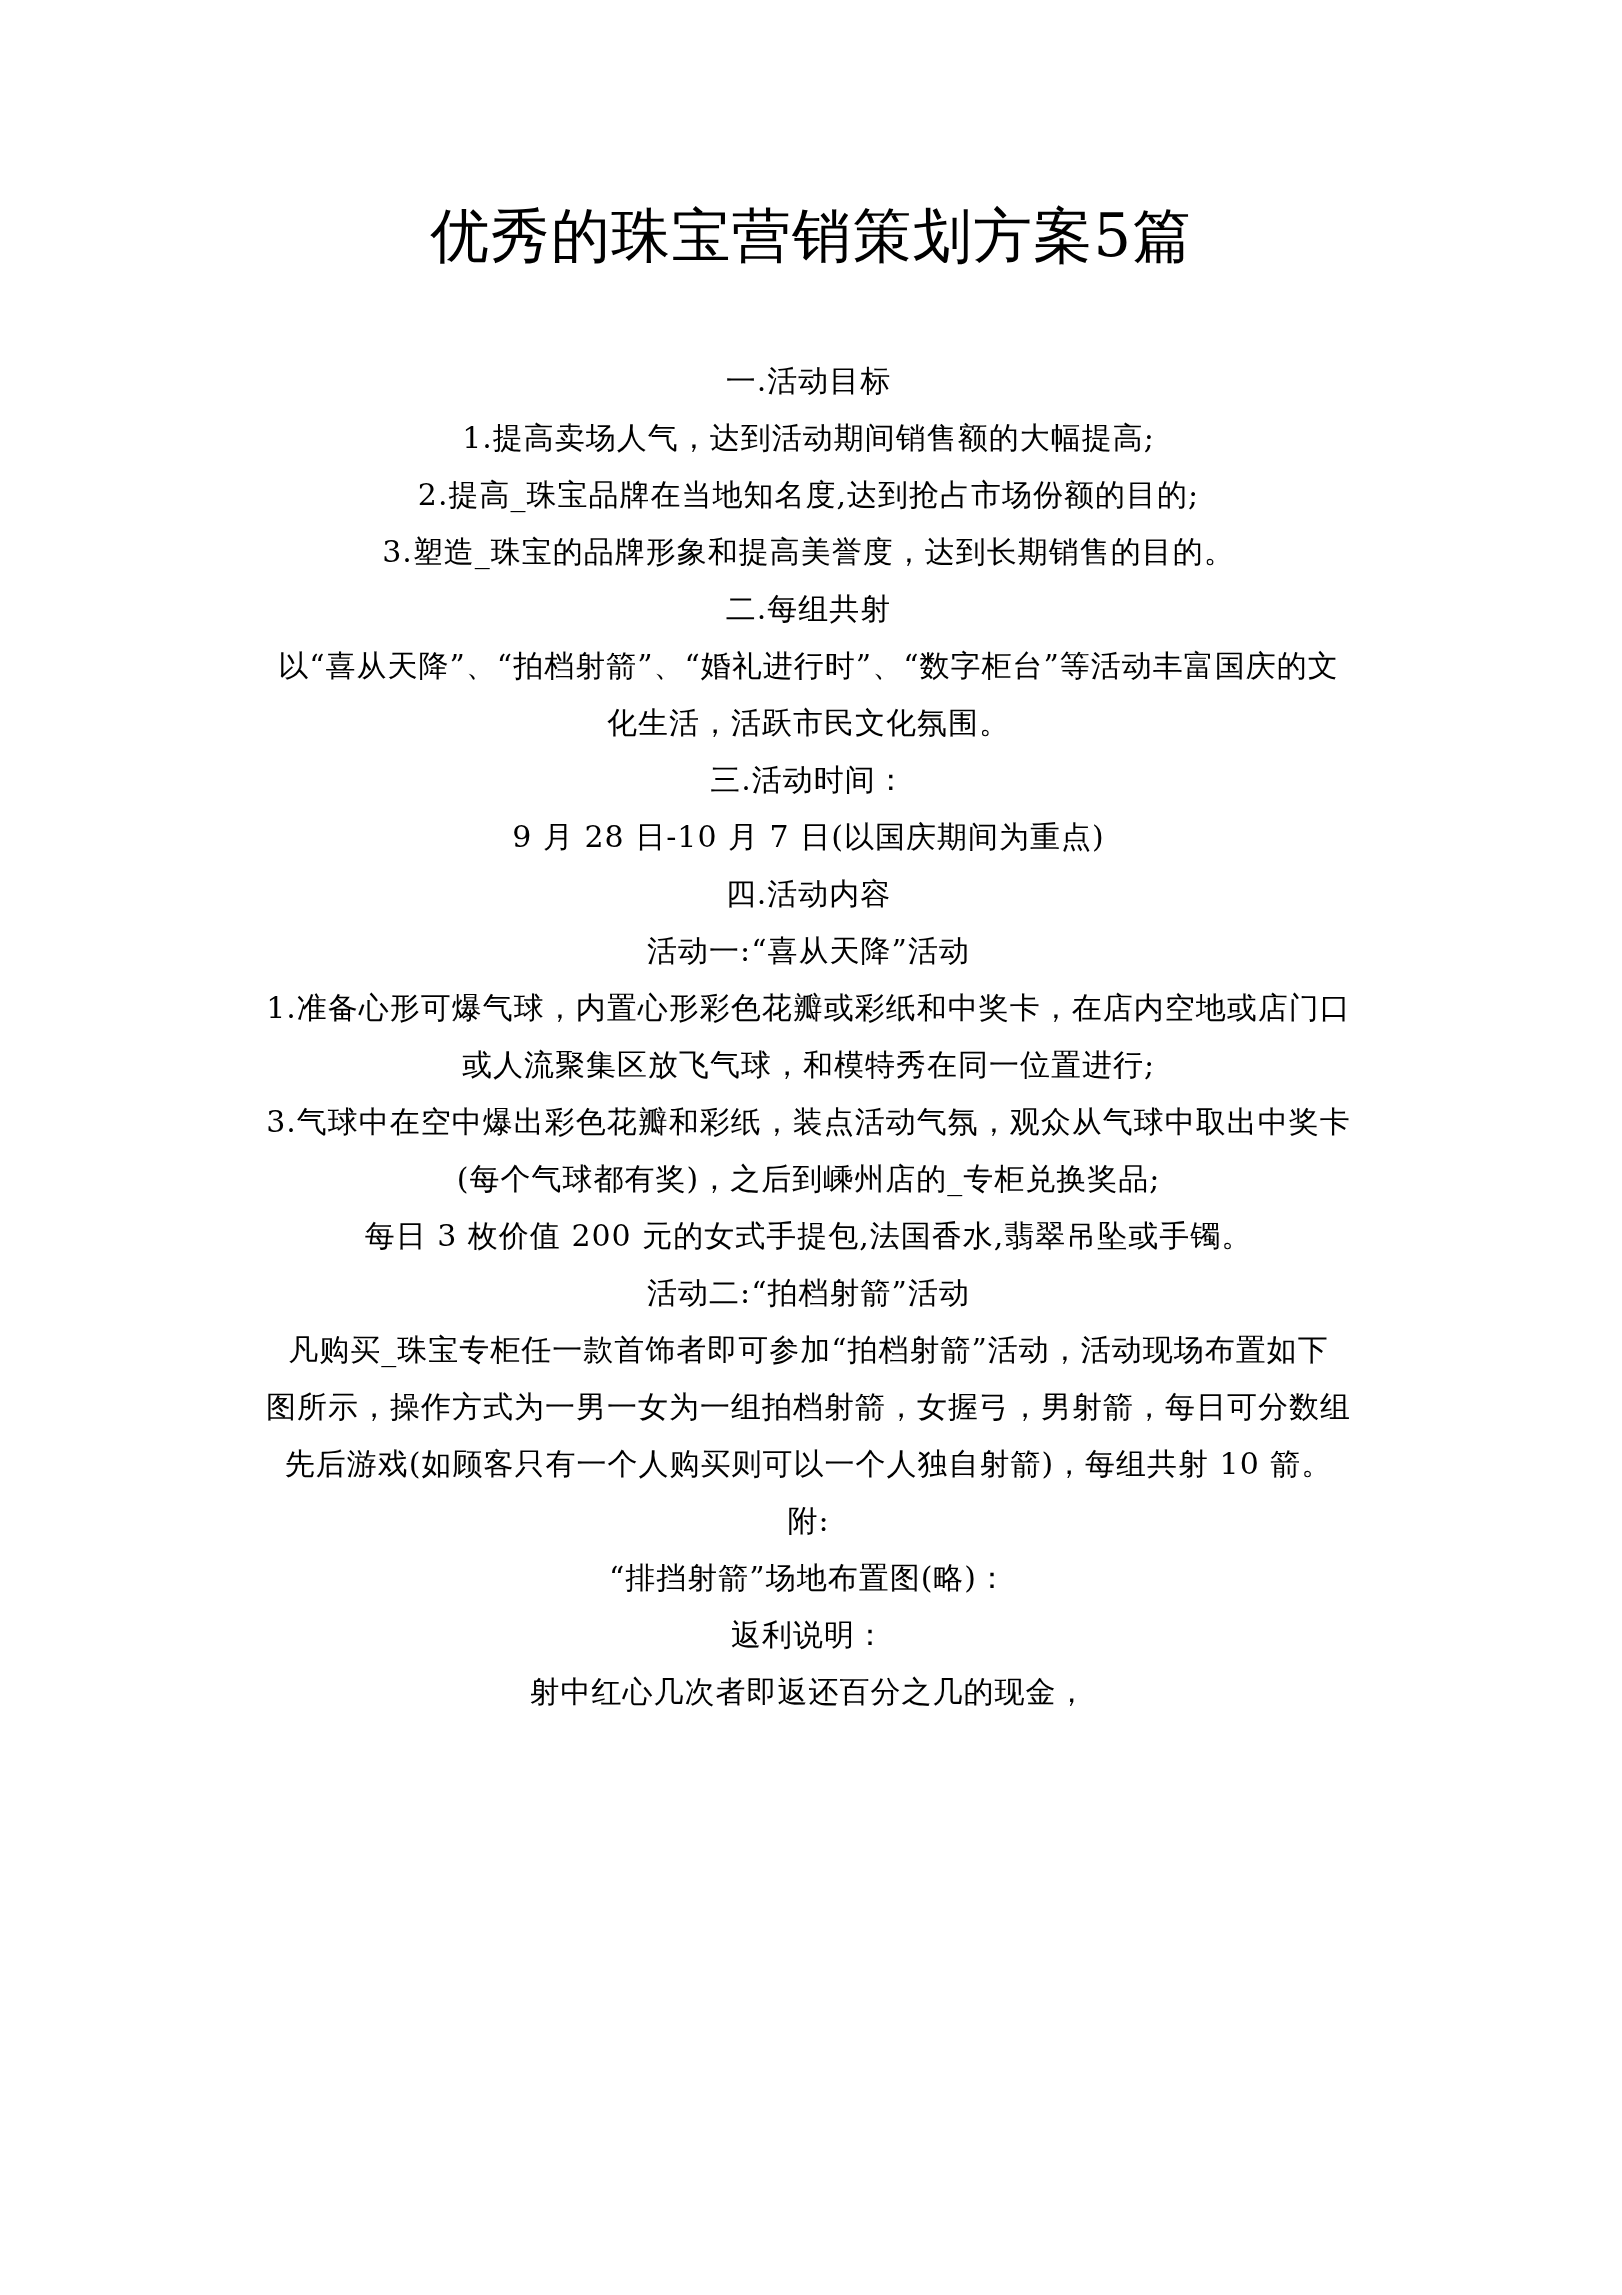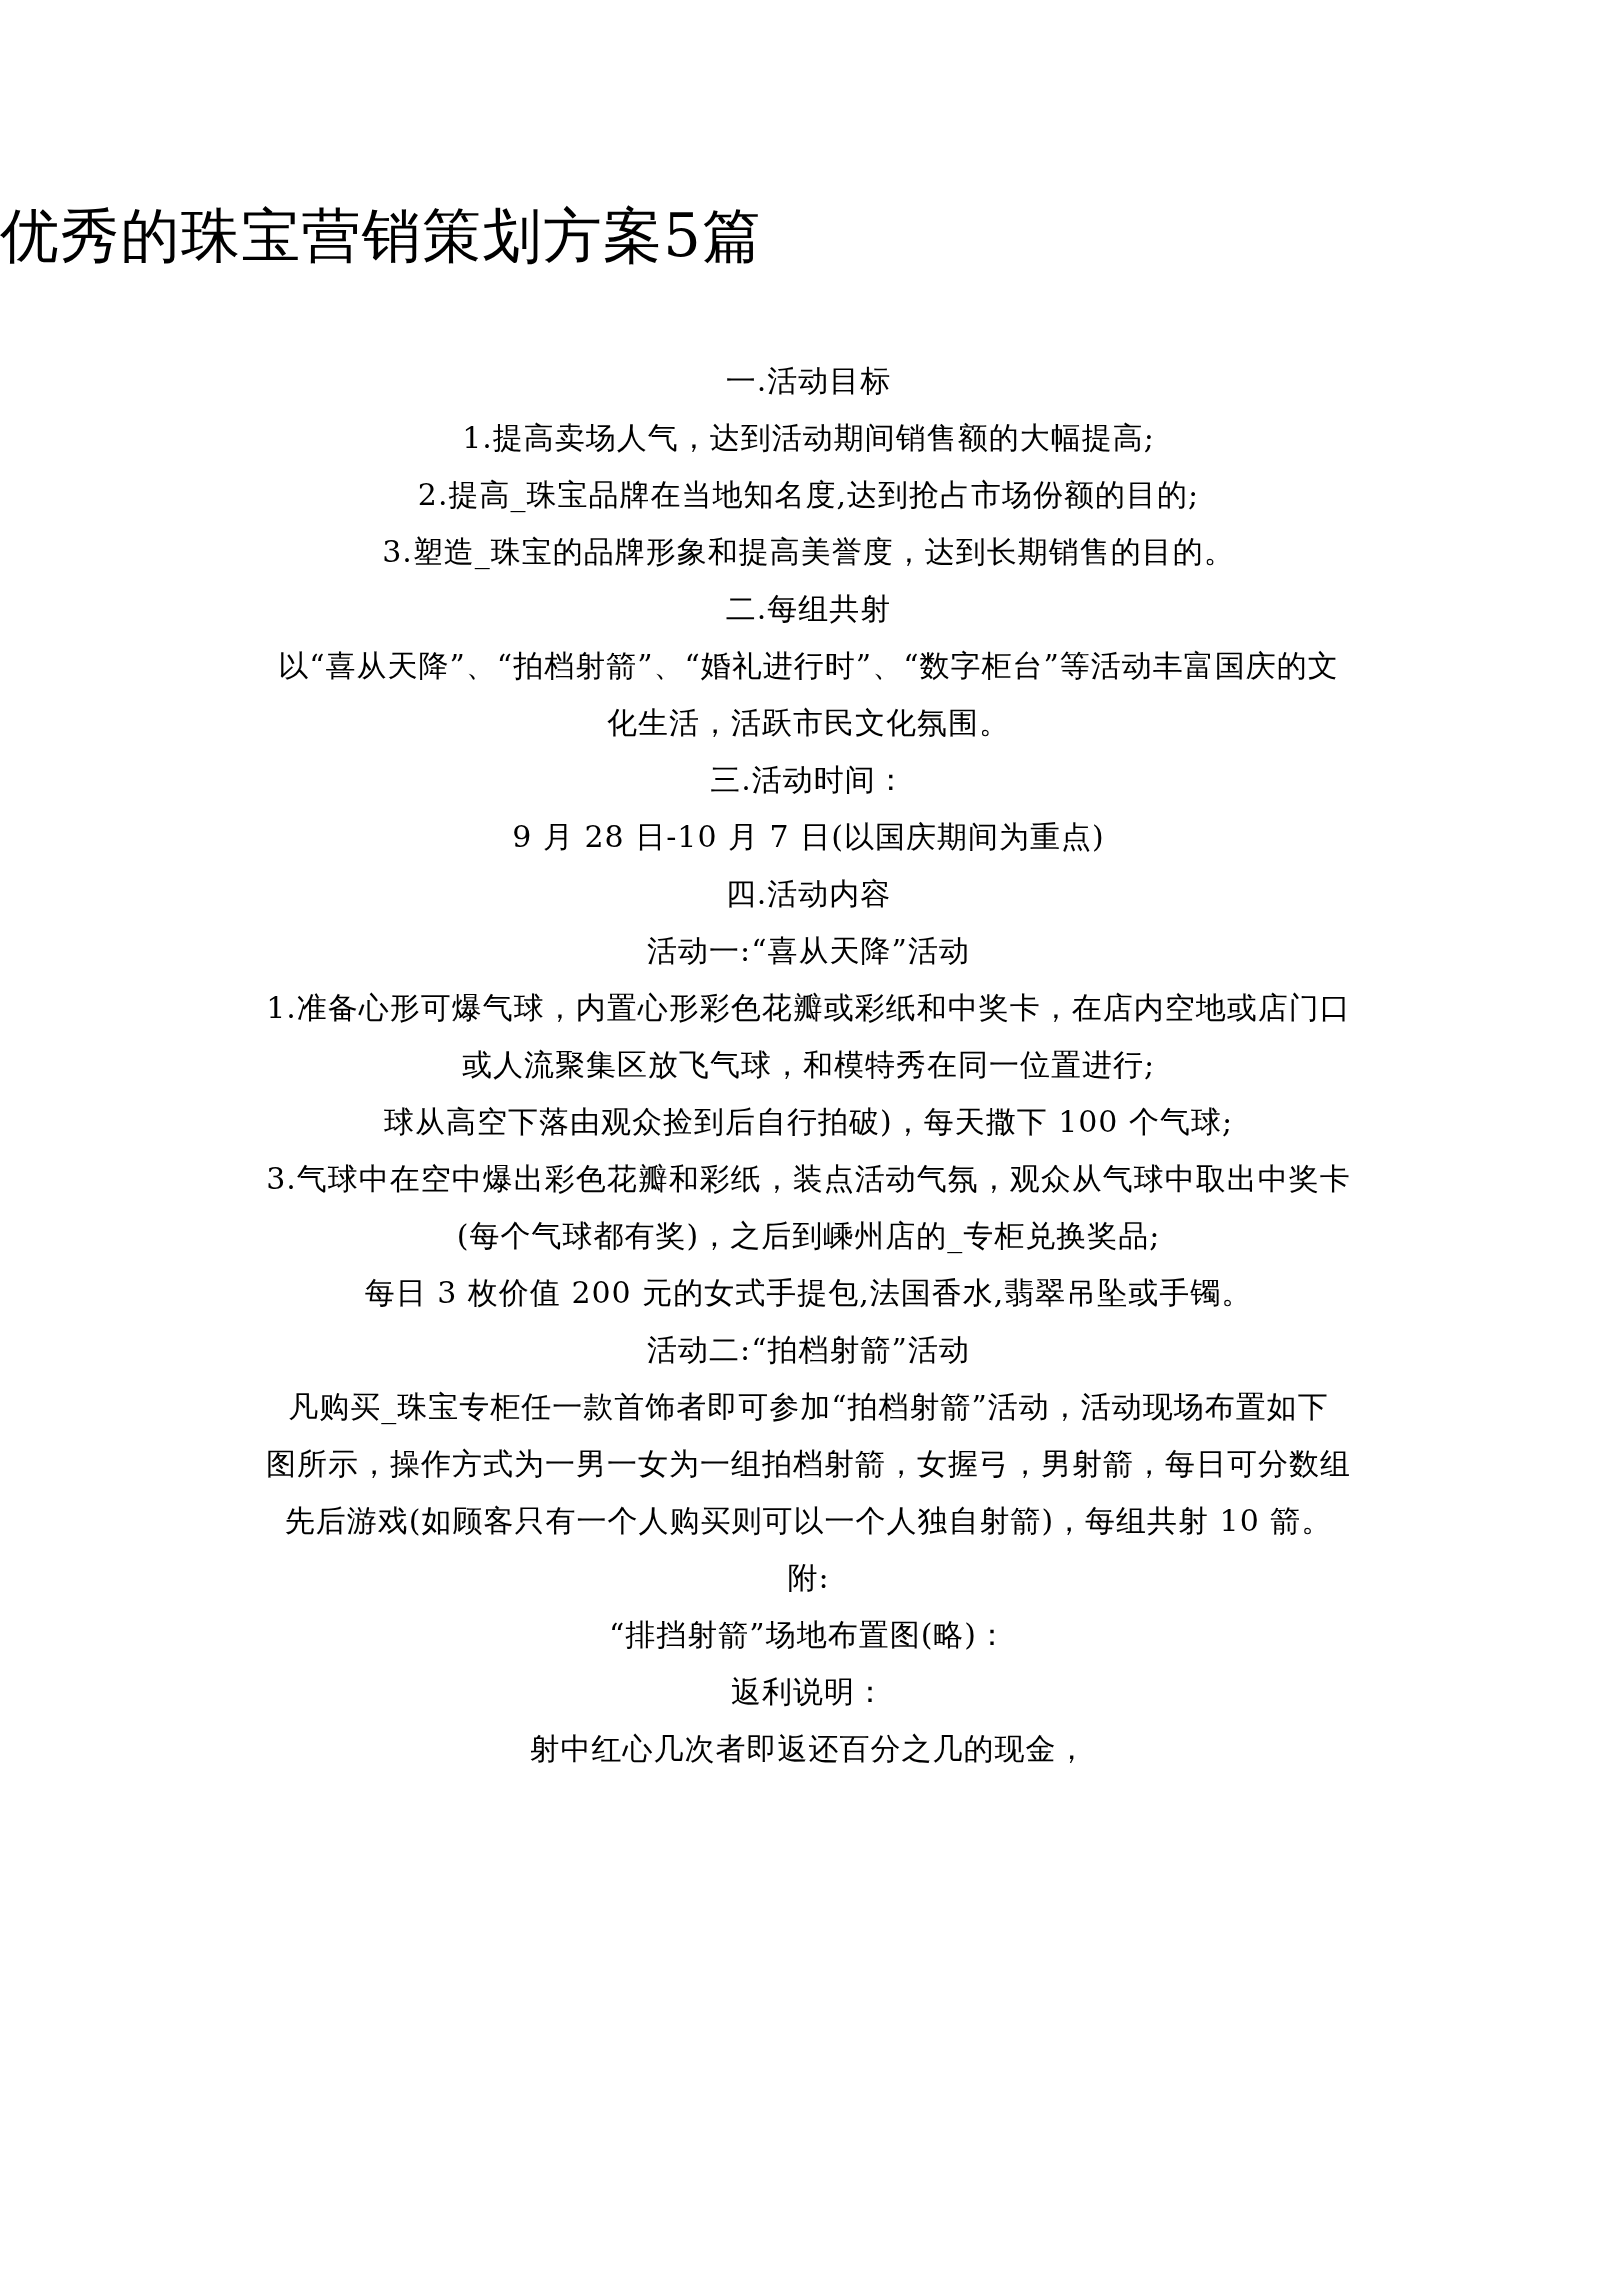--- a/index.html
+++ b/index.html
@@ -20,21 +20,21 @@
       left: 0; top: 0;
       width: 1623px;
       height: 2295px;
       background: #ffffff;
     }
     .title {
       position: absolute;
       left: 0;
       width: 1623px;
       top: 196px;
-      text-align: left;
+      text-align: center;
       font-size: 59px;
       line-height: 79px;
       letter-spacing: 1.3px;
       font-weight: normal;
       margin: 0;
     }
     .body {
       position: absolute;
       left: 239px;
       top: 352px;
@@ -63,21 +63,20 @@
     <span class="line">3.塑造_珠宝的品牌形象和提高美誉度，达到长期销售的目的。</span>
     <span class="line">二.每组共射</span>
     <span class="line">以“喜从天降”、“拍档射箭”、“婚礼进行时”、“数字柜台”等活动丰富国庆的文</span>
     <span class="line">化生活，活跃市民文化氛围。</span>
     <span class="line">三.活动时间：</span>
     <span class="line">9 月 28 日-10 月 7 日(以国庆期间为重点)</span>
     <span class="line">四.活动内容</span>
     <span class="line">活动一:“喜从天降”活动</span>
     <span class="line">1.准备心形可爆气球，内置心形彩色花瓣或彩纸和中奖卡，在店内空地或店门口</span>
     <span class="line">或人流聚集区放飞气球，和模特秀在同一位置进行;</span>
-    <span class="line">球从高空下落由观众捡到后自行拍破)，每天撒下 100 个气球;</span>
     <span class="line">3.气球中在空中爆出彩色花瓣和彩纸，装点活动气氛，观众从气球中取出中奖卡</span>
     <span class="line">(每个气球都有奖)，之后到嵊州店的_专柜兑换奖品;</span>
     <span class="line">每日 3 枚价值 200 元的女式手提包,法国香水,翡翠吊坠或手镯。</span>
     <span class="line">活动二:“拍档射箭”活动</span>
     <span class="line">凡购买_珠宝专柜任一款首饰者即可参加“拍档射箭”活动，活动现场布置如下</span>
     <span class="line">图所示，操作方式为一男一女为一组拍档射箭，女握弓，男射箭，每日可分数组</span>
     <span class="line">先后游戏(如顾客只有一个人购买则可以一个人独自射箭)，每组共射 10 箭。</span>
     <span class="line">附:</span>
     <span class="line">“排挡射箭”场地布置图(略)：</span>
     <span class="line">返利说明：</span>

